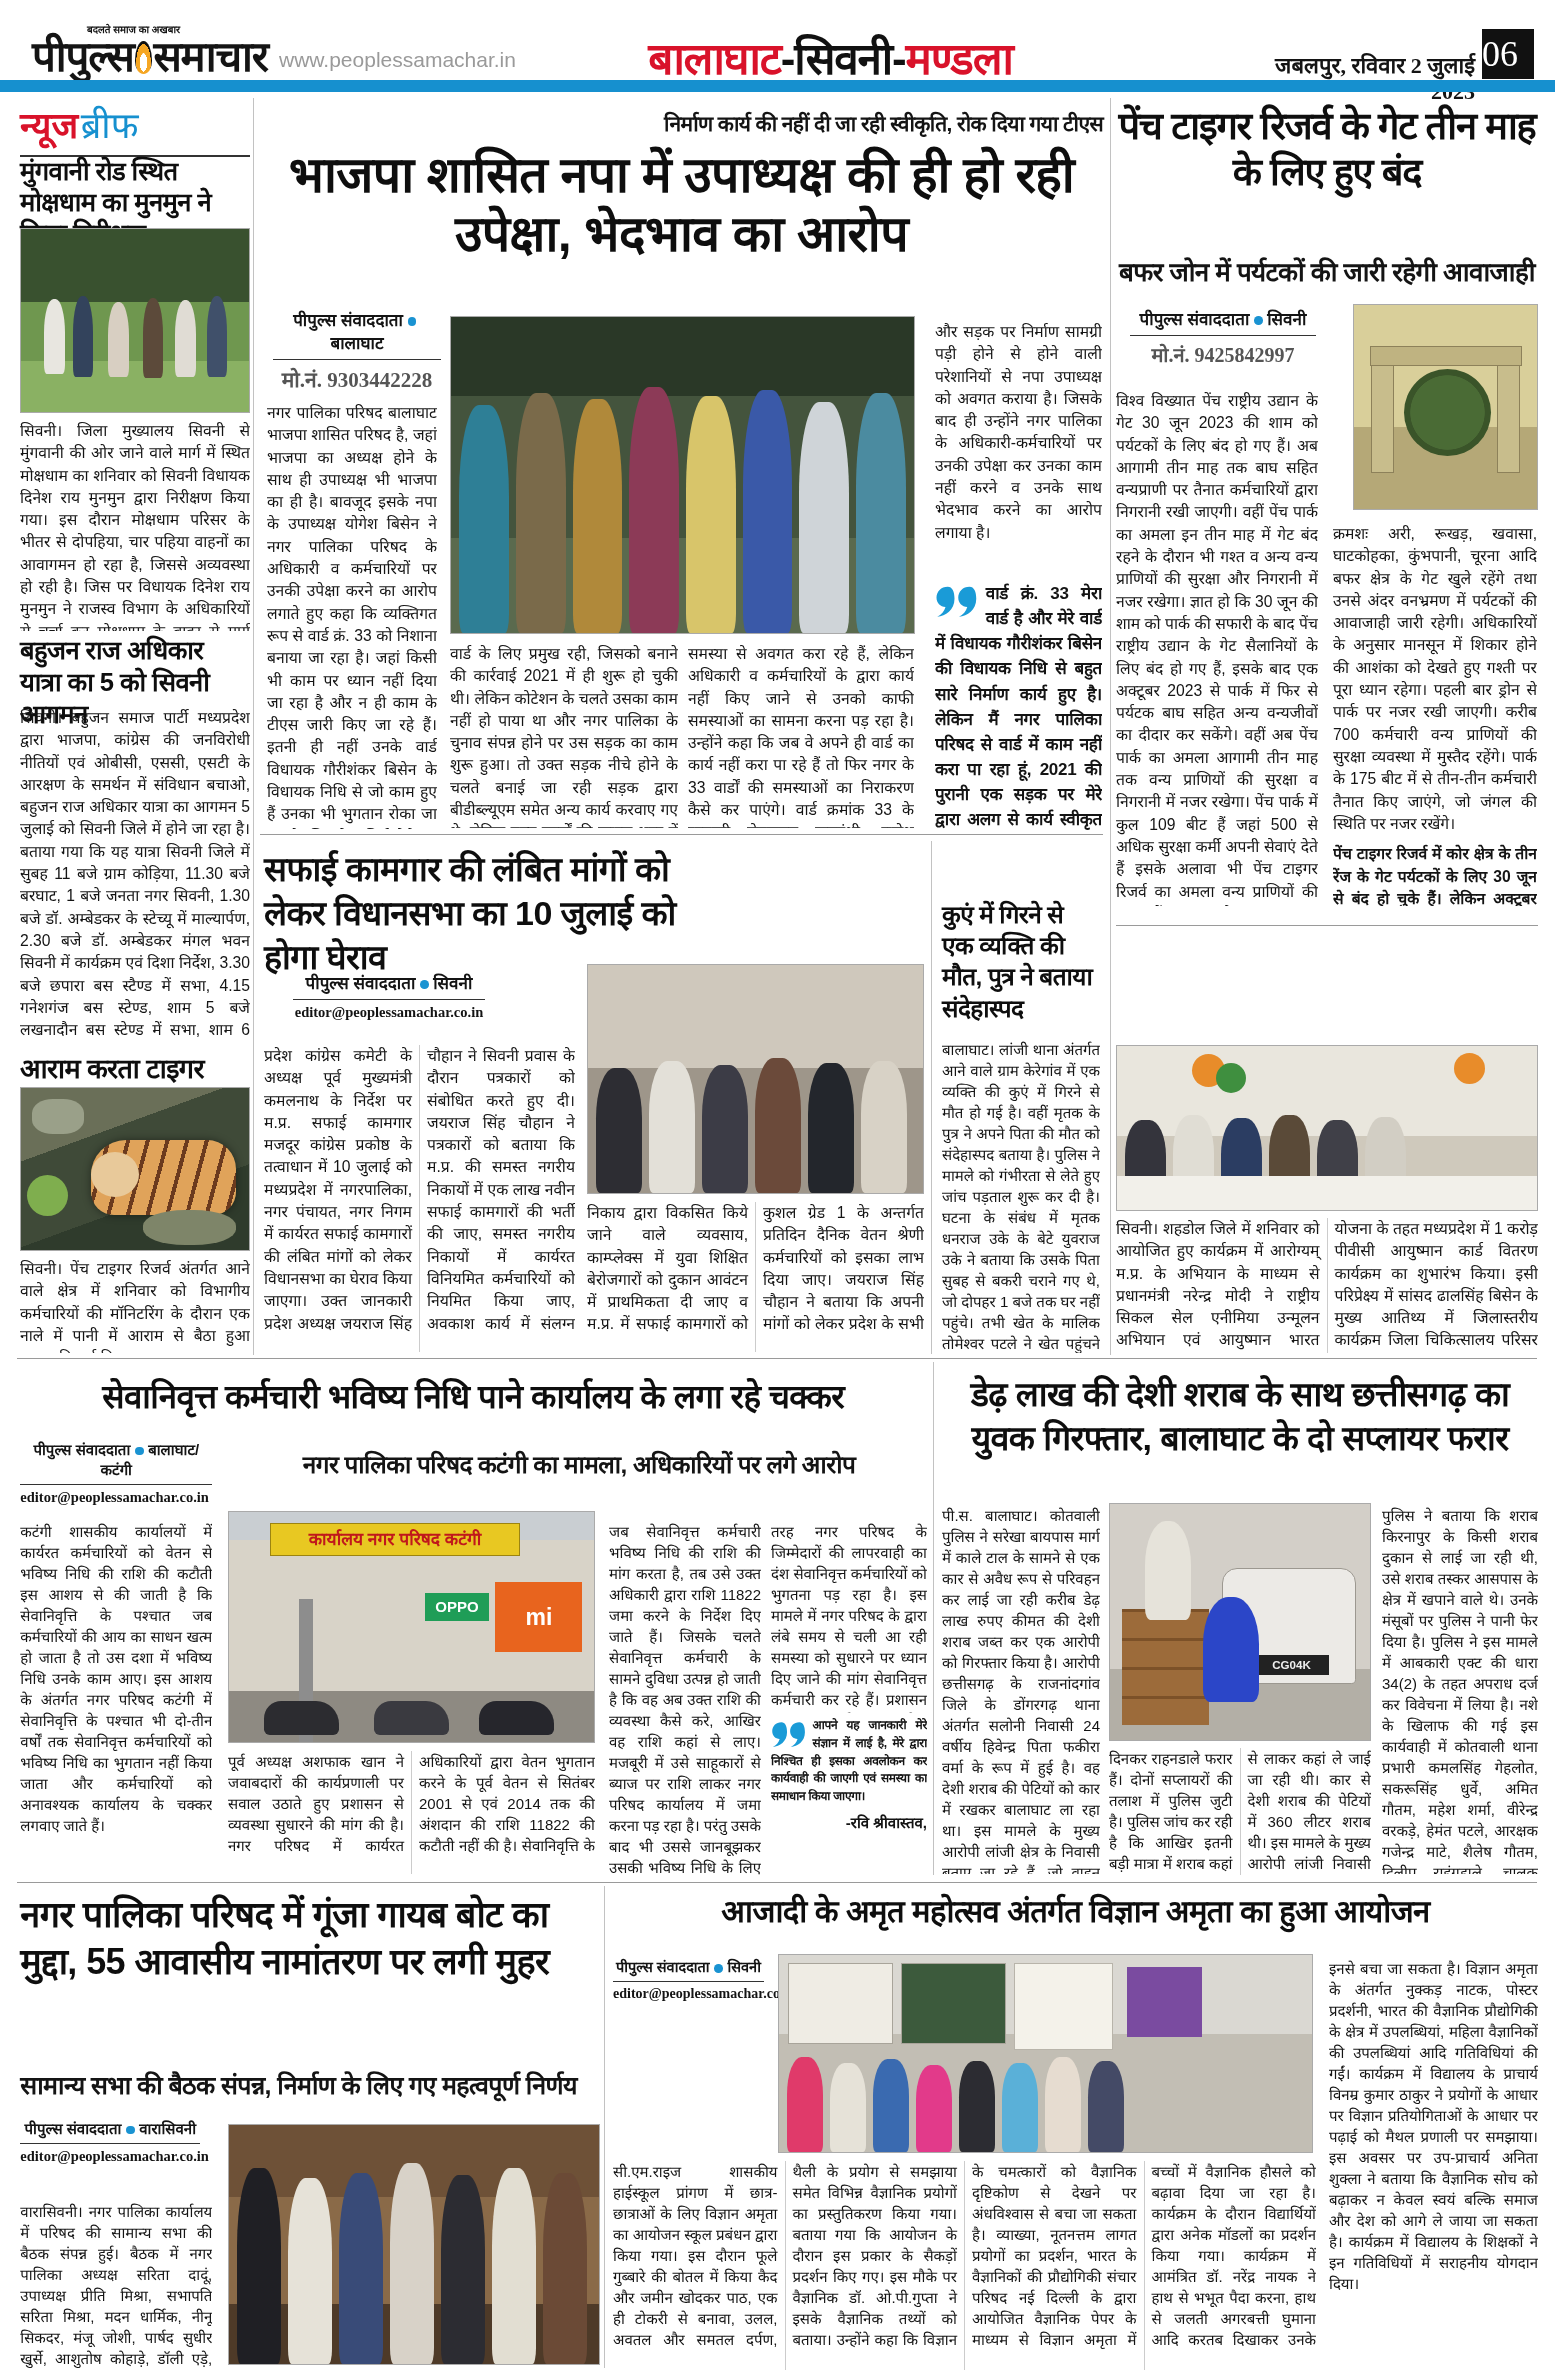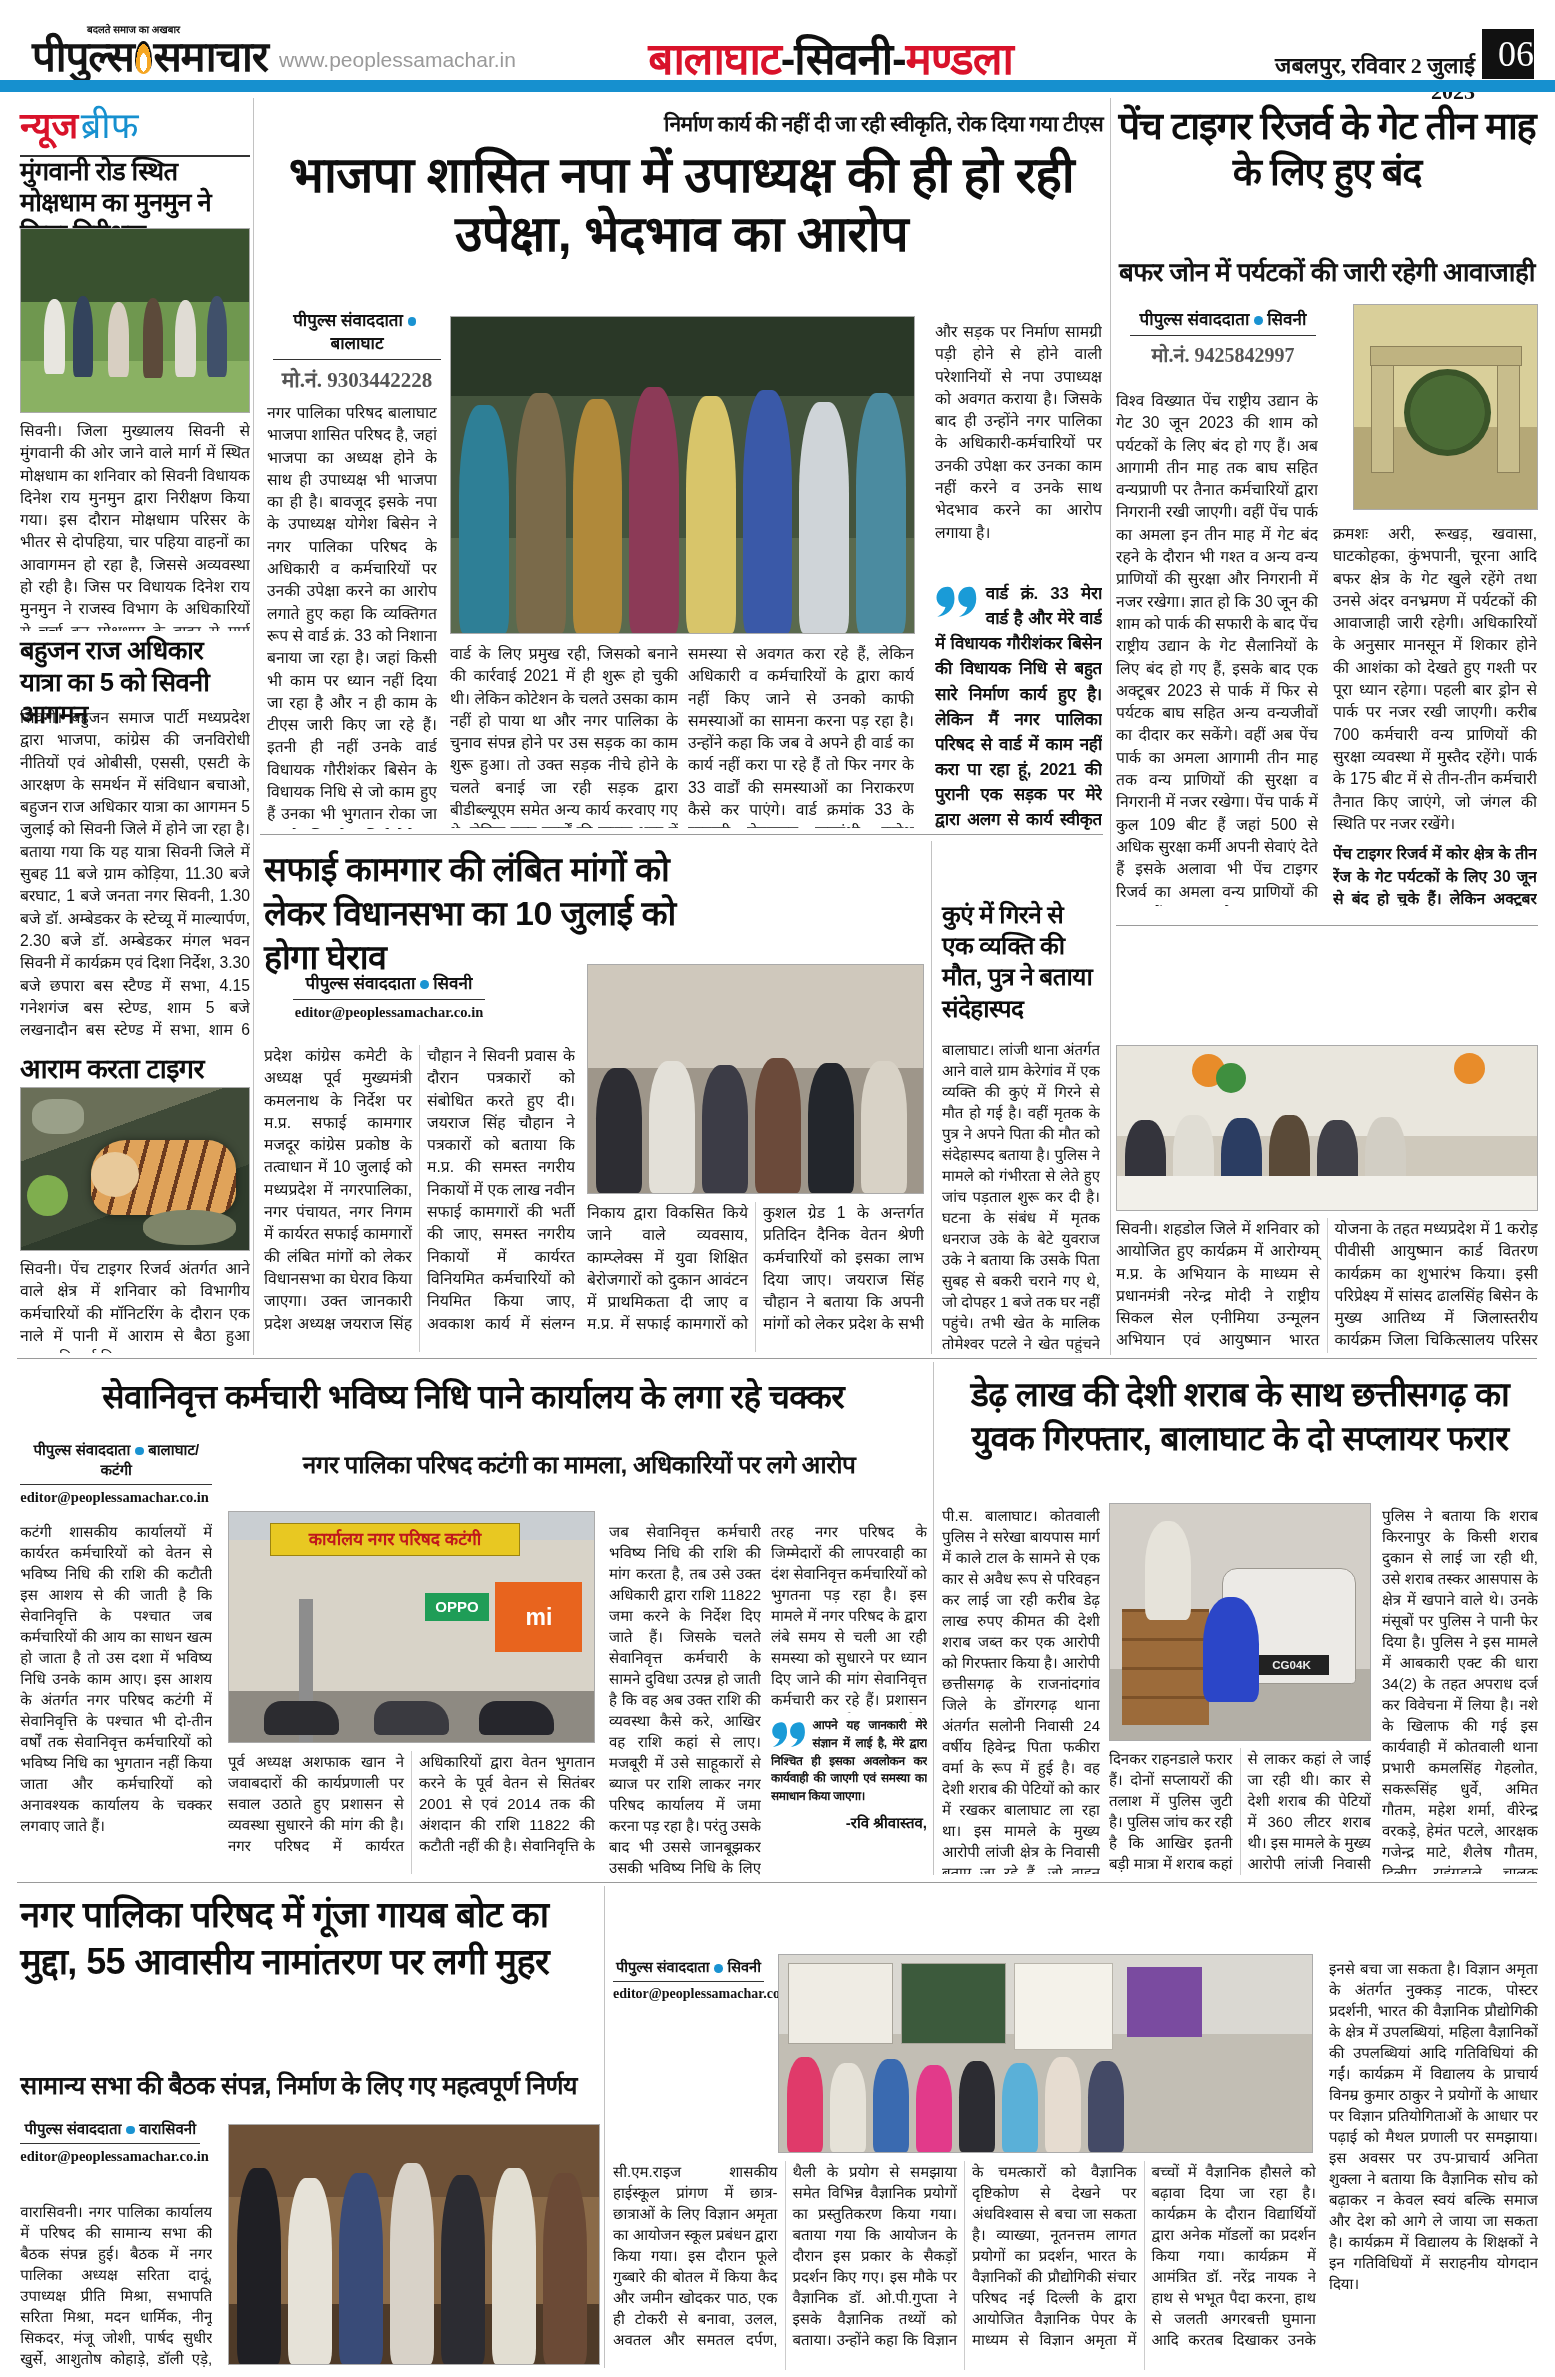--- a/index.html
+++ b/index.html
@@ -36,21 +36,21 @@
   <div class="a" style="left:32px;top:25.6px;font-size:42px;font-weight:800;letter-spacing:-1.2px">
     <span>पीपुल्स</span><span style="display:inline-block;width:17.4px;height:33px;margin:0 1.2px;background:radial-gradient(ellipse at 50% 65%, #fff 0 30%, #f5a623 31% 60%, #111 61%);border-radius:50% 50% 50% 50%/60% 60% 40% 40%;vertical-align:-3.5px"></span><span>समाचार</span>
   </div>
   <div class="a" style="left:279px;top:48px;font-size:21px;color:#9a9a9a">www.peoplessamachar.in</div>
 
   <div class="a" style="left:610px;top:27px;width:441px;text-align:center;font-size:44px;font-weight:800;letter-spacing:-1.2px">
     <span style="color:#d9122a">बालाघाट</span><span style="color:#111">-सिवनी-</span><span style="color:#d9122a">मण्डला</span>
   </div>
 
   <div class="a serif" style="left:1231px;top:49px;width:244px;text-align:right;font-size:22px;font-weight:700">जबलपुर, रविवार 2 जुलाई 2023</div>
-  <div class="a serif" style="left:1482px;top:29px;width:52px;height:50px;background:#111;color:#fff;font-size:36px;text-align:right;line-height:50px">06</div>
+  <div class="a serif" style="left:1482px;top:29px;width:52px;height:50px;background:#111;color:#fff;font-size:36px;text-align:left;line-height:50px">06</div>
 
   <div class="a" style="left:0;top:80px;width:1555px;height:11.6px;background:#1690cf"></div>
 
   <div class="vr" style="left:253px;top:98px;height:1257px"></div>
   <div class="vr" style="left:1110px;top:98px;height:1257px"></div>
   <div class="vr" style="left:931px;top:841px;height:513px"></div>
   <div class="hrl" style="left:17.4px;top:1358px;width:1520px"></div>
   <div class="vr" style="left:933px;top:1362px;height:513px"></div>
   <div class="hrl" style="left:17.4px;top:1882px;width:1520px"></div>
   <div class="vr" style="left:604px;top:1886px;height:482px"></div>
@@ -240,20 +240,21 @@
       <div style="width:44px;height:82%;background:#1f1f24"></div>
       <div style="width:44px;height:78%;background:#e6e2d8"></div>
       <div style="width:44px;height:80%;background:#394b78"></div>
       <div style="width:44px;height:84%;background:#d8d2c8"></div>
       <div style="width:44px;height:79%;background:#2c2c32"></div>
       <div style="width:44px;height:82%;background:#e2ded2"></div>
       <div style="width:44px;height:80%;background:#6b4a36"></div>
     </div>
   </div>
 
+  <div class="a hl ctr" style="left:613px;top:1889px;width:925px;font-size:31px;white-space:nowrap">आजादी के अमृत महोत्सव अंतर्गत विज्ञान अमृता का हुआ आयोजन</div>
   <div class="a" style="left:613px;top:1956px;width:151px">
     <div class="by" style="font-size:14.5px"><span>पीपुल्स संवाददाता</span><span class="dot"></span><span>सिवनी</span></div>
     <div class="serif" style="font-size:14px;font-weight:700;padding-top:4.6px">editor@peoplessamachar.co.in</div>
   </div>
 
   <div class="ph" style="left:778px;top:1954px;width:535px;height:199px;background:linear-gradient(180deg,#dad8d2 0 40%,#c2beb4 40%)">
     <div style="position:absolute;left:9.3px;top:8.1px;width:105px;height:81px;background:#efece4;border:1.2px solid #a8a49a"></div>
     <div style="position:absolute;left:122px;top:8.1px;width:105px;height:81px;background:#3c5a3c;border:1.2px solid #a8a49a"></div>
     <div style="position:absolute;left:235px;top:8.1px;width:99px;height:87px;background:#f4f2ea;border:1.2px solid #b8b4aa"></div>
     <div style="position:absolute;left:348px;top:11.6px;width:75px;height:70px;background:#7a4ba0"></div>

